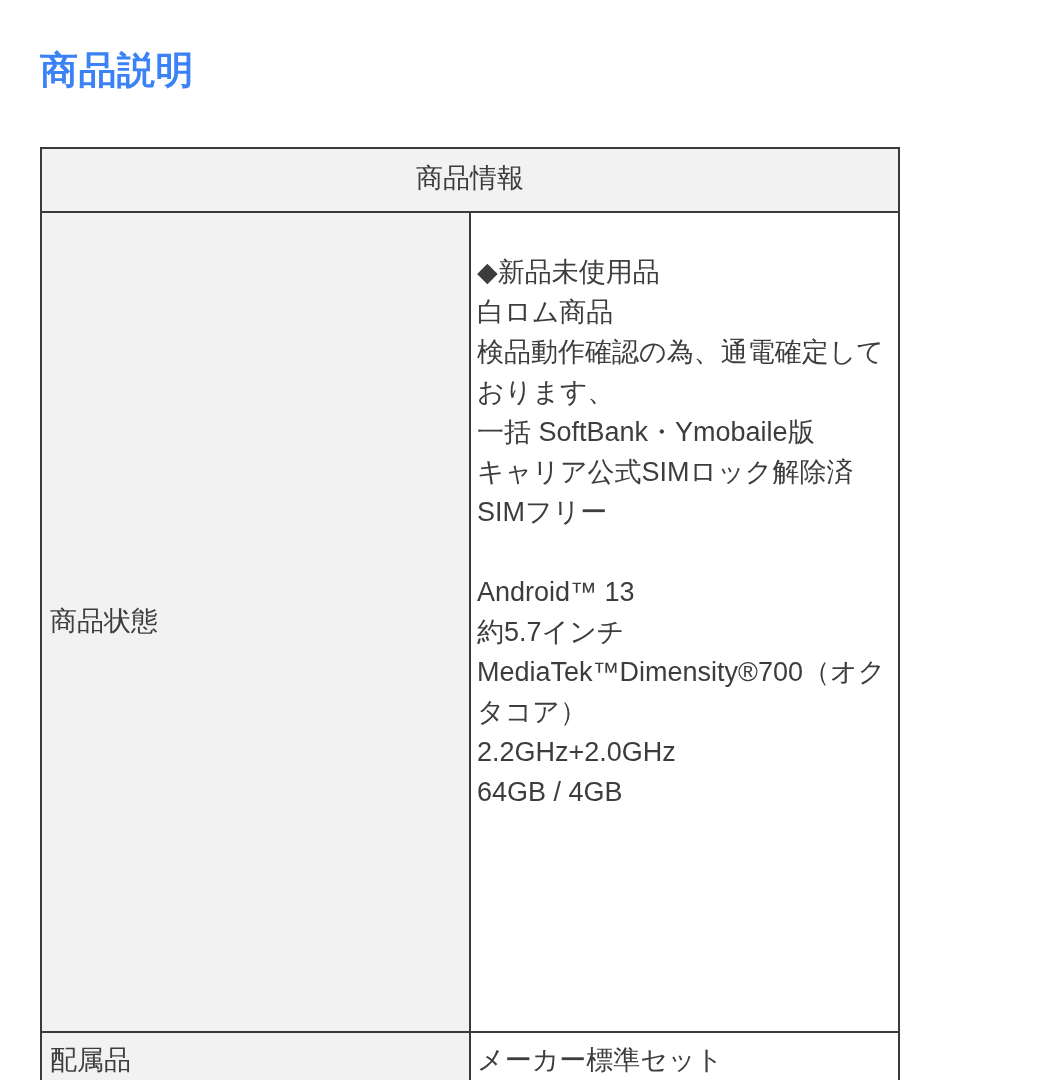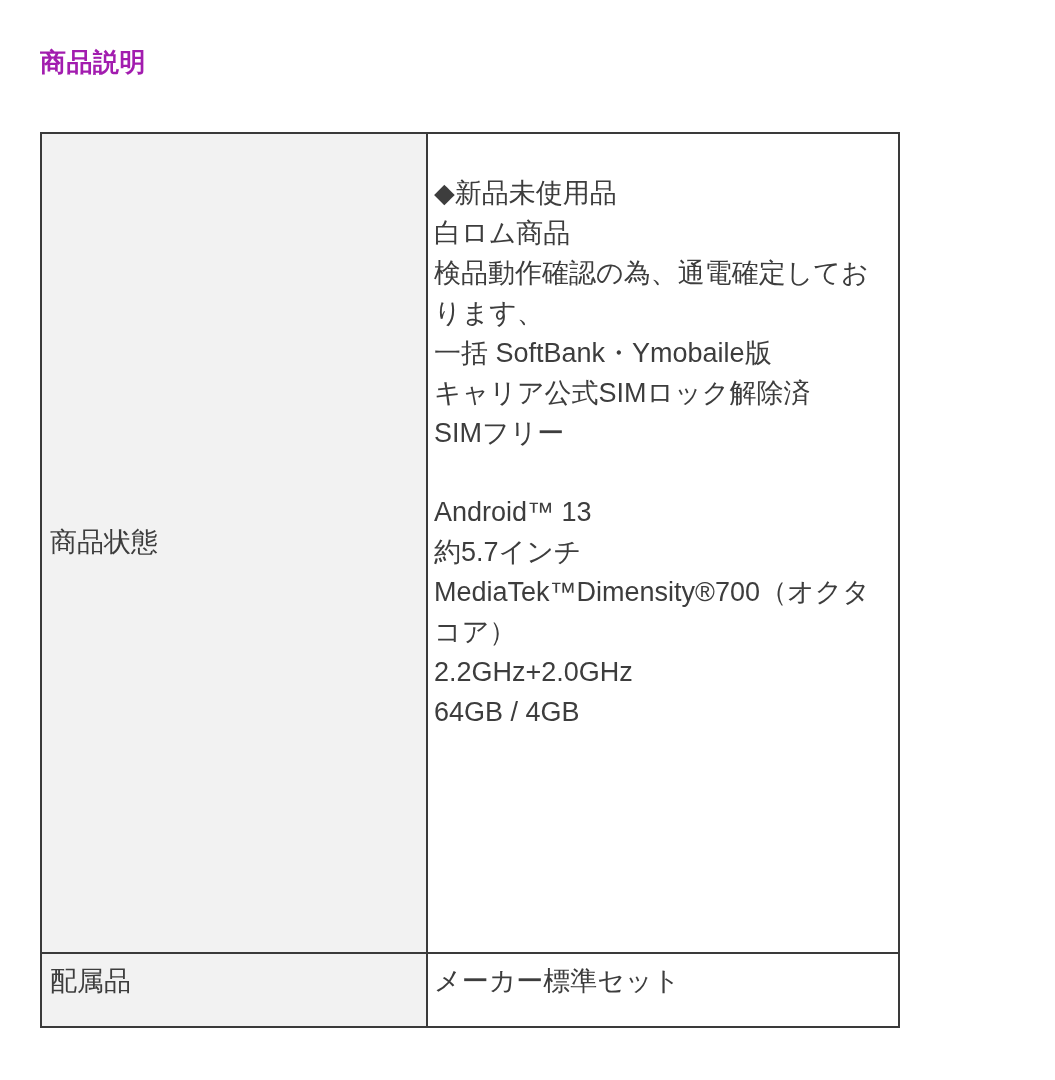--- a/index.html
+++ b/index.html
@@ -13,23 +13,23 @@
     font-family: "Liberation Sans", "DejaVu Sans", sans-serif;
     color: #3b3b3b;
     -webkit-font-smoothing: antialiased;
   }
   .page {
     width: 1055px;
     box-sizing: border-box;
     padding: 40px 40px 0 40px;
   }
   .page-title {
-    font-size: 26px;
+    font-size: 38px;
     font-weight: bold;
-    color: #a21caf;
+    color: #3b82f6;
     letter-spacing: 0.5px;
     margin: 6px 0 0 0;
     line-height: 1.3;
   }
   .spec-table-wrap {
     margin-top: 52px;
   }
   table.spec-table {
     border-collapse: collapse;
     width: 860px;
@@ -98,20 +98,23 @@
 </head>
 <body>
 
 <div class="page">
 
   <h1 class="page-title">商品説明</h1>
 
   <div class="spec-table-wrap">
     <table class="spec-table">
       <tbody>
+        <tr>
+          <td class="table-caption-cell" colspan="2">商品情報</td>
+        </tr>
         <tr class="cond-row">
           <td class="col-label">
             <span class="cond-label-inner">商品状態</span>
           </td>
           <td class="col-value cond-value">◆新品未使用品
 白ロム商品
 検品動作確認の為、通電確定しております、
 一括 SoftBank・Ymobaile版
 キャリア公式SIMロック解除済
 SIMフリー

